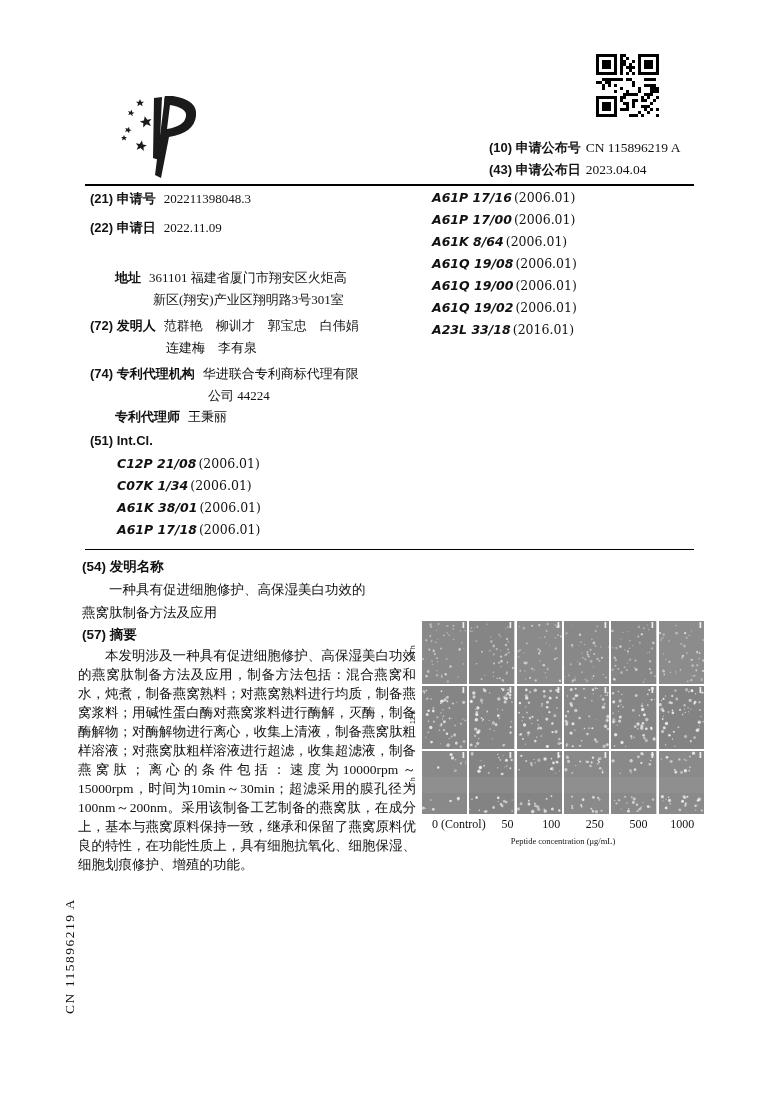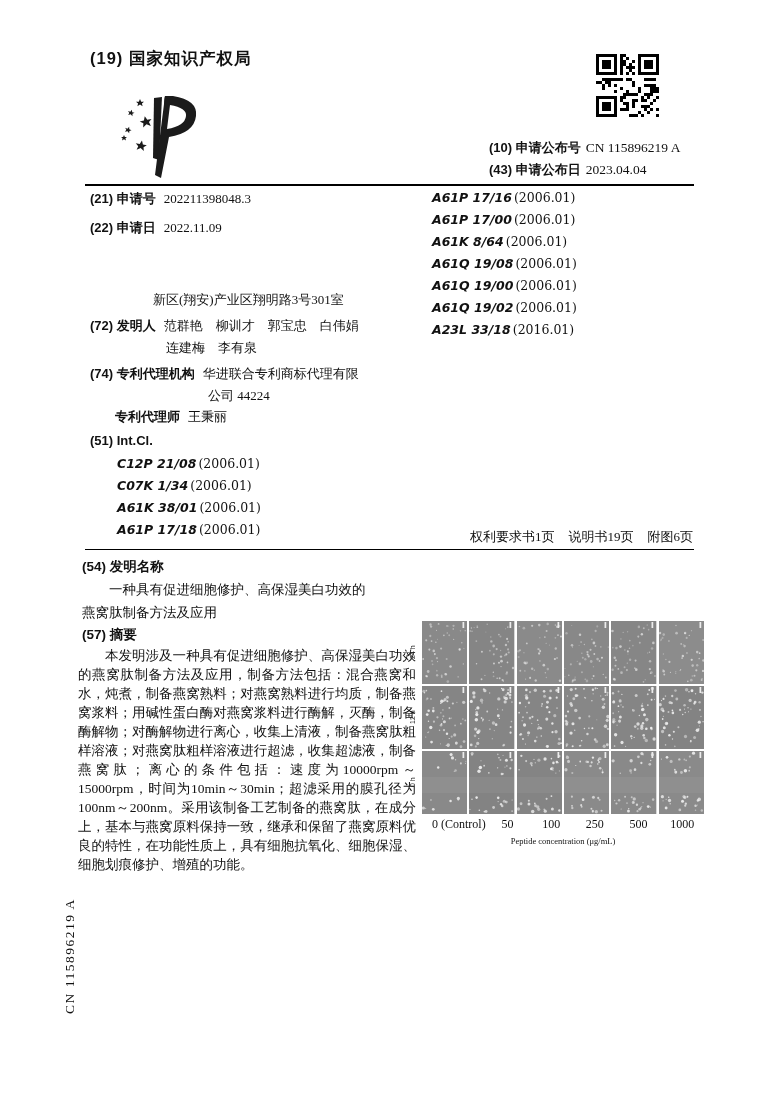--- a/index.html
+++ b/index.html
@@ -44,21 +44,20 @@
   .fig-xlabel{margin-left:18px;margin-top:4px;text-align:center;font-size:8.5px;color:#111;
               font-family:"Liberation Serif","DejaVu Serif",serif;}
   .sideno{left:62px;top:1014px;transform:rotate(-90deg);transform-origin:0 0;
           font-size:13.5px;letter-spacing:1.5px;white-space:nowrap;}
 </style>
 </head>
 <body>
 
 <div class="page">
 
-  <div class="abs office blabel">(19) 国家知识产权局</div>
 
   <svg class="abs logo" width="110" height="92" viewBox="0 0 110 92">
     <g fill="#1b1b1b">
       <polygon points="54,6 62,5 59,68 53,66"></polygon>
       <path d="M65,4 L73,4 Q98,8 96,24 Q94,41 69,45 L61,86 L55,83 L64,12 Q64,6 65,4 Z
                M70,13 L67,37 Q85,34 86,24 Q87,16 70,13 Z" fill-rule="evenodd"></path>
       <g>
         <path transform="translate(40,11) scale(4)" d="M0,-1 L0.29,-0.31 1,-0.31 0.48,0.12 0.65,0.81 0,0.38 -0.65,0.81 -0.48,0.12 -1,-0.31 -0.29,-0.31 Z"></path>
         <path transform="translate(31,21) scale(3.4) rotate(15)" d="M0,-1 L0.29,-0.31 1,-0.31 0.48,0.12 0.65,0.81 0,0.38 -0.65,0.81 -0.48,0.12 -1,-0.31 -0.29,-0.31 Z"></path>
         <path transform="translate(46,30) scale(6) rotate(-12)" d="M0,-1 L0.29,-0.31 1,-0.31 0.48,0.12 0.65,0.81 0,0.38 -0.65,0.81 -0.48,0.12 -1,-0.31 -0.29,-0.31 Z"></path>
@@ -189,20 +188,23 @@
   </div>
 
   <div class="abs rule rule1"></div>
 
   <div class="abs bib lx" style="top:190px">
     <span class="blabel">(21) 申请号</span><span class="val bval">202211398048.3</span>
   </div>
   <div class="abs bib lx" style="top:219px">
     <span class="blabel">(22) 申请日</span><span class="val bval">2022.11.09</span>
   </div>
+  <div class="abs bib ind1" style="top:269px">
+    <span class="blabel">地址</span><span class="val bval">361101 福建省厦门市翔安区火炬高</span>
+  </div>
   <div class="abs bib ind2" style="top:291px">
     <span class="bval">新区(翔安)产业区翔明路3号301室</span>
   </div>
   <div class="abs bib lx" style="top:317px">
     <span class="blabel">(72) 发明人</span><span class="val bval">范群艳　柳训才　郭宝忠　白伟娟</span>
   </div>
   <div class="abs bib" style="top:339px;left:166px">
     <span class="bval">连建梅　李有泉</span>
   </div>
   <div class="abs bib lx" style="top:365px">
@@ -223,23 +225,20 @@
   <div class="abs ipc ipcL" style="top:522px"><span class="code">A61P 17/18</span><span class="ver">(2006.01)</span></div>
 
   <div class="abs ipc ipcR" style="top:190px"><span class="code">A61P 17/16</span><span class="ver">(2006.01)</span></div>
   <div class="abs ipc ipcR" style="top:212px"><span class="code">A61P 17/00</span><span class="ver">(2006.01)</span></div>
   <div class="abs ipc ipcR" style="top:234px"><span class="code">A61K 8/64</span><span class="ver">(2006.01)</span></div>
   <div class="abs ipc ipcR" style="top:256px"><span class="code">A61Q 19/08</span><span class="ver">(2006.01)</span></div>
   <div class="abs ipc ipcR" style="top:278px"><span class="code">A61Q 19/00</span><span class="ver">(2006.01)</span></div>
   <div class="abs ipc ipcR" style="top:300px"><span class="code">A61Q 19/02</span><span class="ver">(2006.01)</span></div>
   <div class="abs ipc ipcR" style="top:322px"><span class="code">A23L 33/18</span><span class="ver">(2016.01)</span></div>
 
-  <div class="abs pages">
-    <span>权利要求书1页</span><span>说明书19页</span><span>附图6页</span>
-  </div>
 
   <div class="abs rule rule2"></div>
 
   <div class="abs sec blabel" style="left:82px;top:558px">(54) 发明名称</div>
   <div class="abs sec" style="left:109px;top:581px">一种具有促进细胞修护、高保湿美白功效的</div>
   <div class="abs sec" style="left:82px;top:604px">燕窝肽制备方法及应用</div>
   <div class="abs sec blabel" style="left:82px;top:626px">(57) 摘要</div>
   <p class="abs abstract">本发明涉及一种具有促进细胞修护、高保湿美白功效的燕窝肽制备方法及应用，制备方法包括：混合燕窝和水，炖煮，制备燕窝熟料；对燕窝熟料进行均质，制备燕窝浆料；用碱性蛋白酶对燕窝浆料进行酶解，灭酶，制备酶解物；对酶解物进行离心，收集上清液，制备燕窝肽粗样溶液；对燕窝肽粗样溶液进行超滤，收集超滤液，制备燕窝肽；离心的条件包括：速度为10000rpm～15000rpm，时间为10min～30min；超滤采用的膜孔径为100nm～200nm。采用该制备工艺制备的燕窝肽，在成分上，基本与燕窝原料保持一致，继承和保留了燕窝原料优良的特性，在功能性质上，具有细胞抗氧化、细胞保湿、细胞划痕修护、增殖的功能。</p>
 
   <div class="abs fig">

